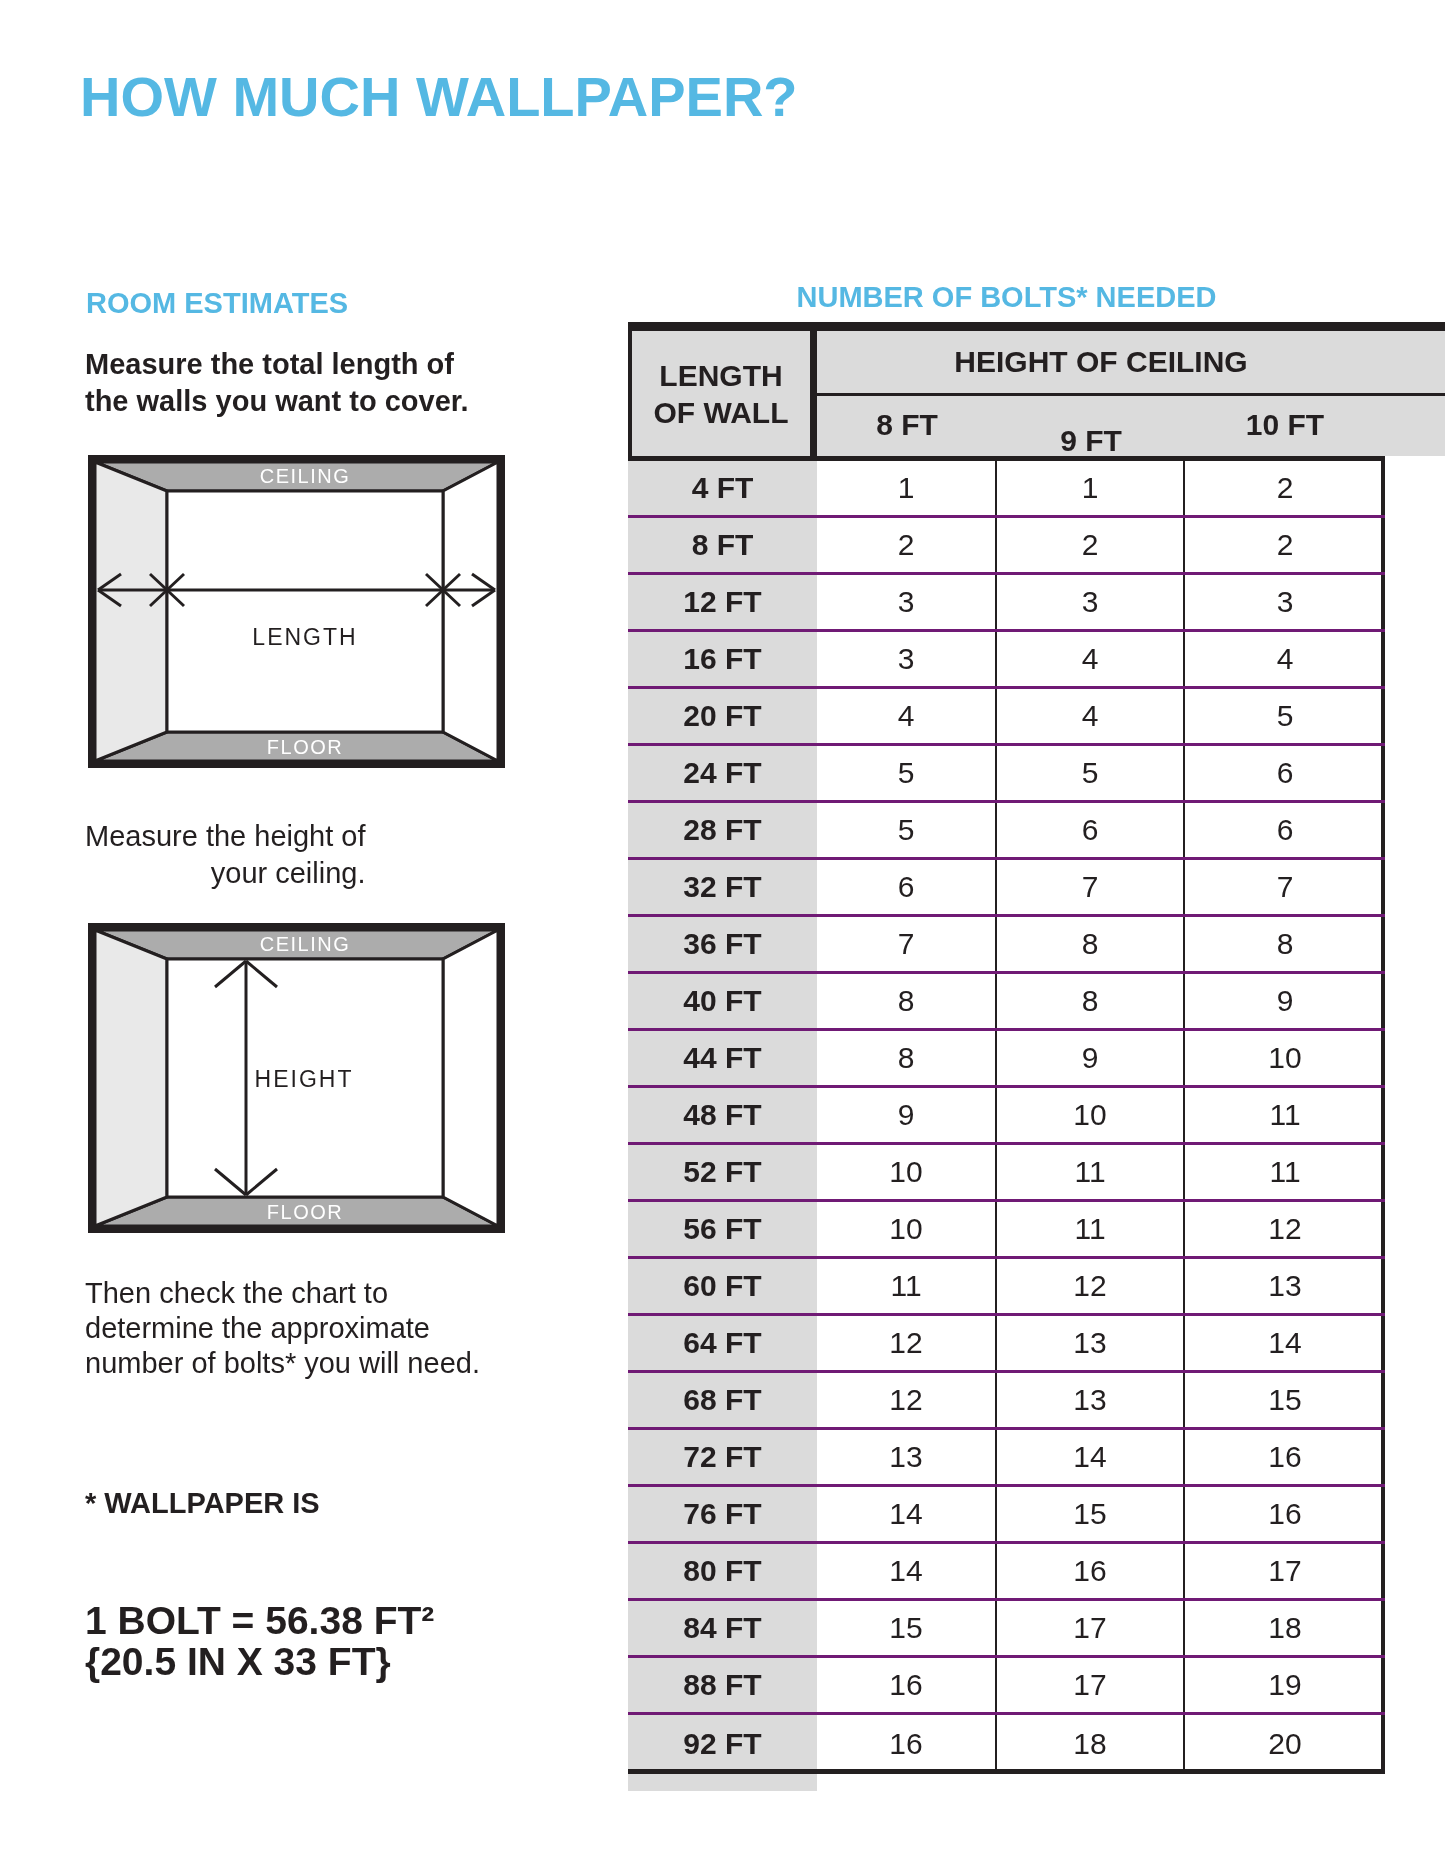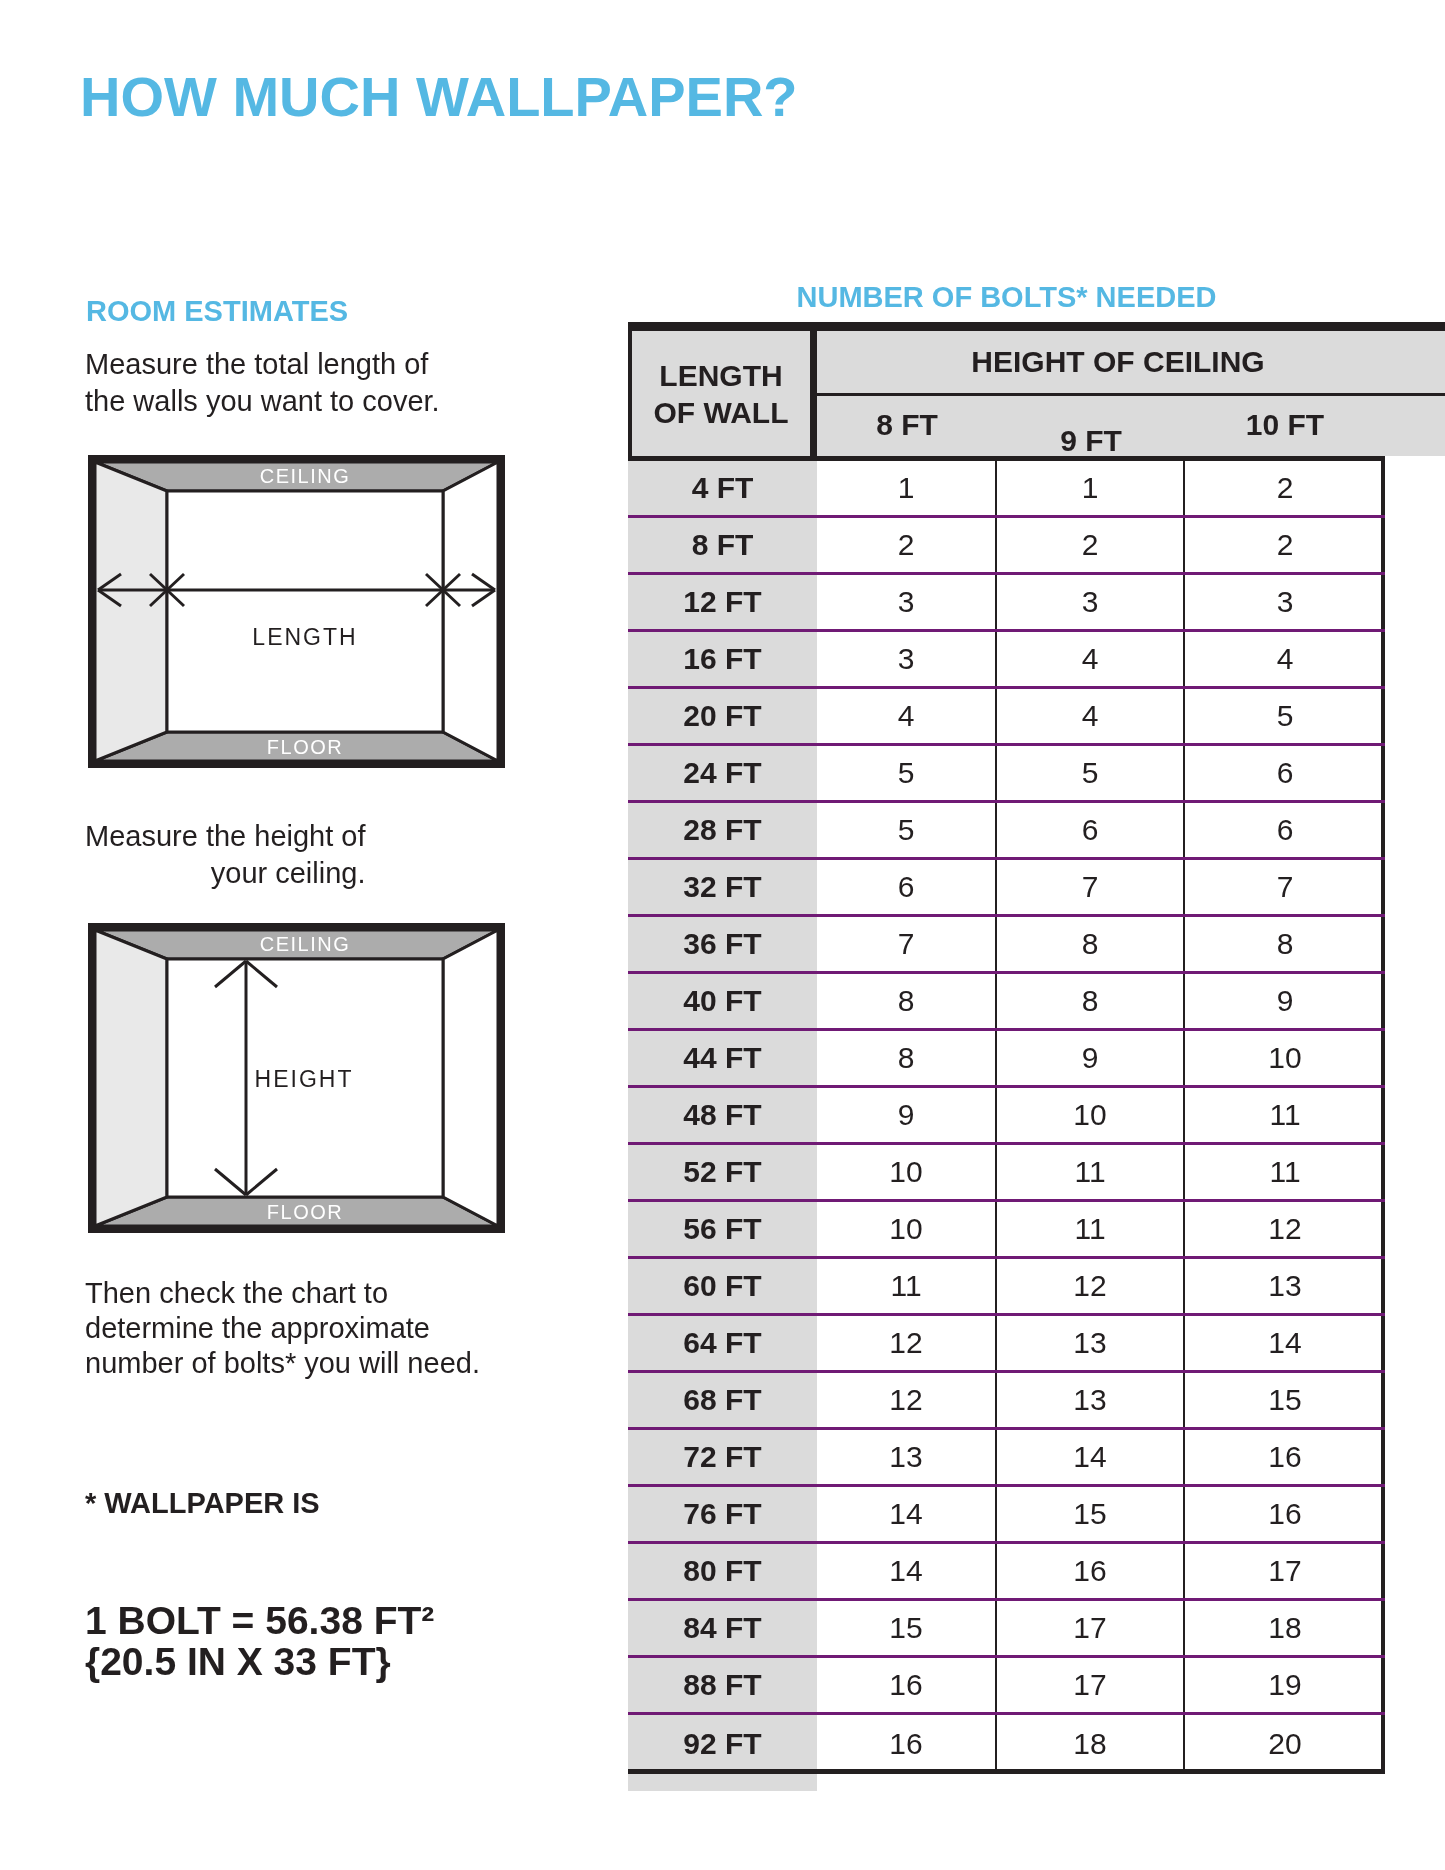--- a/index.html
+++ b/index.html
@@ -6,43 +6,43 @@
   .page {
     position:relative; width:1445px; height:1870px; background:#ffffff;
     font-family:"Liberation Sans", sans-serif; color:#231F20; overflow:hidden;
   }
   .abs { position:absolute; }
   .h1 {
     left:80px; top:64px; font-size:56px; font-weight:bold; color:#55B8E3;
     letter-spacing:0px; white-space:nowrap;
   }
   .sec-h { font-size:29px; font-weight:bold; color:#55B8E3; white-space:nowrap; }
-  .room-h { left:86px; top:295px; }
+  .room-h { left:86px; top:287px; }
   .bolts-h { left:628px; top:281px; width:757px; text-align:center; }
   .para { font-size:29px; line-height:37px; white-space:pre-line; color:#231F20; }
-  .p1 { left:85px; top:346px; }
+  .p1 { left:85px; top:346px;font-weight:bold; }
   .p2 { left:85px; top:818px;text-align:right; }
   .p3 { left:85px; top:1276px; line-height:35px; }
   .note { left:85px; top:1486px; font-size:29px; font-weight:bold; line-height:35px; }
   .note .ind { padding-left:27px; }
   .boltinfo { left:85px; top:1586px; font-size:39px; font-weight:bold; line-height:41px; white-space:pre-line;margin-top:14px; }
   .diag { position:absolute; left:88px; }
   .d1 { top:455px; }
   .d2 { top:923px; }
 
   
   .twrap { left:628px; top:322px; width:817px; height:1470px; }
   .twrap .part { position:absolute; }
   .bk { background:#231F20; }
   .gy { background:#DBDBDB; }
   .t-topbar   { left:0; top:0; width:817px; height:9px; }
   .t-headbg   { left:0; top:9px; width:817px; height:125px; }
   .t-thinline { left:182px; top:71px; width:635px; height:3px; }
   .t-hoc      { left:189px; top:9px; width:568px; height:62px; display:flex; align-items:center; justify-content:center;
-                font-size:30px; font-weight:bold;margin-left:17px; }
+                font-size:30px; font-weight:bold; }
   .t-sub      { top:74px; height:58px; display:flex; align-items:center; justify-content:center;
                 font-size:30px; font-weight:bold; }
   .t-sub8  { left:189px; width:180px; }
   .t-sub9  { left:369px; width:188px;margin-top:16px; }
   .t-sub10 { left:557px; width:200px; }
   .t-lenwall  { left:4px; top:9px; width:178px; height:125px; display:flex; align-items:center; justify-content:center;
                 text-align:center; font-size:30px; font-weight:bold; line-height:37px; white-space:pre-line; }
   .t-lborder  { left:0; top:9px; width:4px; height:1443px; }
   .t-vline    { left:182px; top:9px; width:7px; height:1443px; }
   .t-rborder  { left:753px; top:134px; width:4px; height:1318px; }

